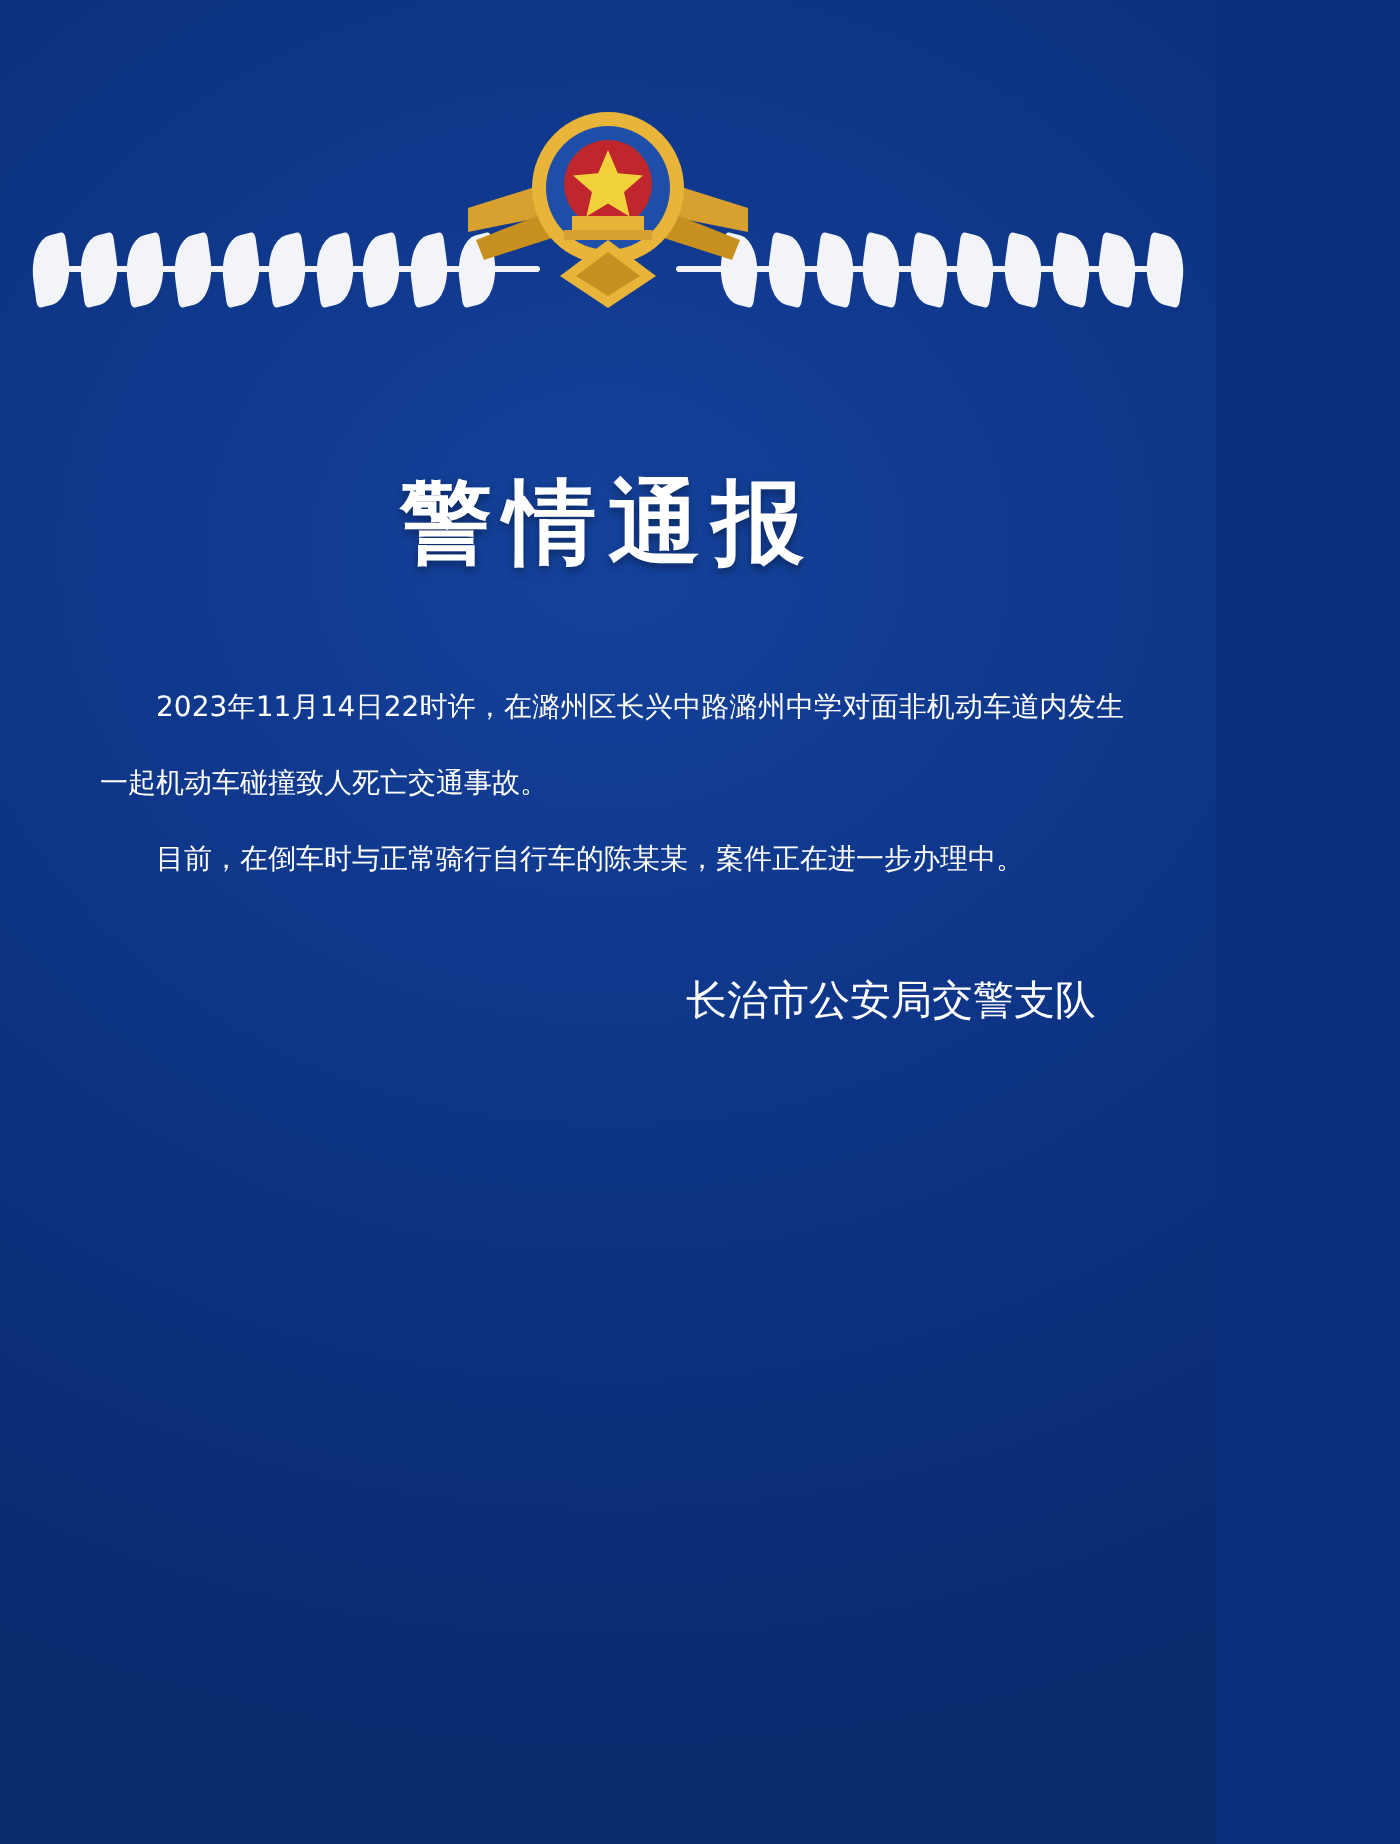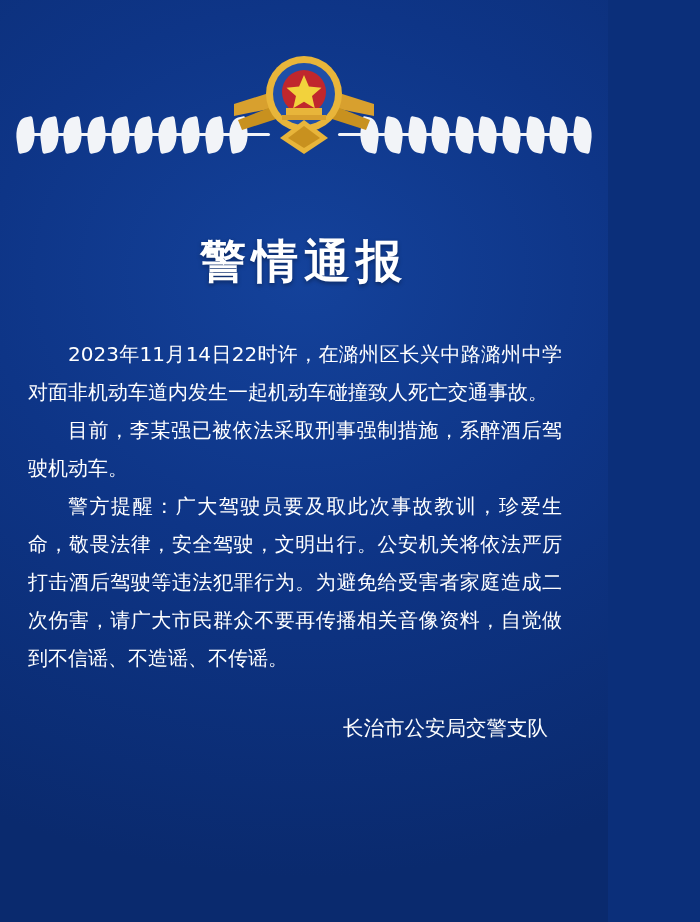--- a/index.html
+++ b/index.html
@@ -73,23 +73,23 @@
     font-family: "DejaVu Serif", "Liberation Serif", serif;
     font-weight: bold;
     font-size: 46px;
     letter-spacing: 6px;
     margin-top: 26px;
     text-shadow: 0 2px 4px rgba(0,0,0,0.35);
   }
 
   
   .body-text {
-    margin: 42px 46px 0 28px;
+    margin: 42px 46px 0 50px;
     color: #ffffff;
-    font-size: 20px;
+    font-size: 14px;
     line-height: 38px;
     text-align: justify;
     text-justify: inter-ideograph;
     font-family: "DejaVu Sans", "Liberation Sans", sans-serif;
   }
   .body-text p {
     margin: 0;
     text-indent: 2em;
   }
   .signature {
@@ -158,22 +158,21 @@
         <path d="M80 78 L104 96 L80 112 L56 96 Z" fill="#e8b53a"></path>
         <path d="M80 84 L96 96 L80 106 L64 96 Z" fill="#c8911f"></path>
       </svg>
     </div>
   </div>
 
   <div class="title">警情通报</div>
 
   <div class="body-text">
     <p>2023年11月14日22时许，在潞州区长兴中路潞州中学对面非机动车道内发生一起机动车碰撞致人死亡交通事故。</p>
-    <p>目前，李某强已被依法采取刑事强制措施，系醉酒后驾驶机动车。</p>
-    <p>警方提醒：广大驾驶员要及取此次事故教训，珍爱生命，敬畏法律，安全驾驶，文明出行。公安机关将依法严厉打击酒后驾驶等违法犯罪行为。为避免给受害者家庭造成二次伤害，请广大市民群众不要再传播相关音像资料，自觉做到不信谣、不造谣、不传谣。</p>
+    <p>目前，在倒车时与正常骑行自行车的陈某某，案件正在进一步办理中。</p>
   </div>
 
   <div class="signature">
     <div>长治市公安局交警支队</div>
 
   </div>
 
 </div>
 
 </body></html>

